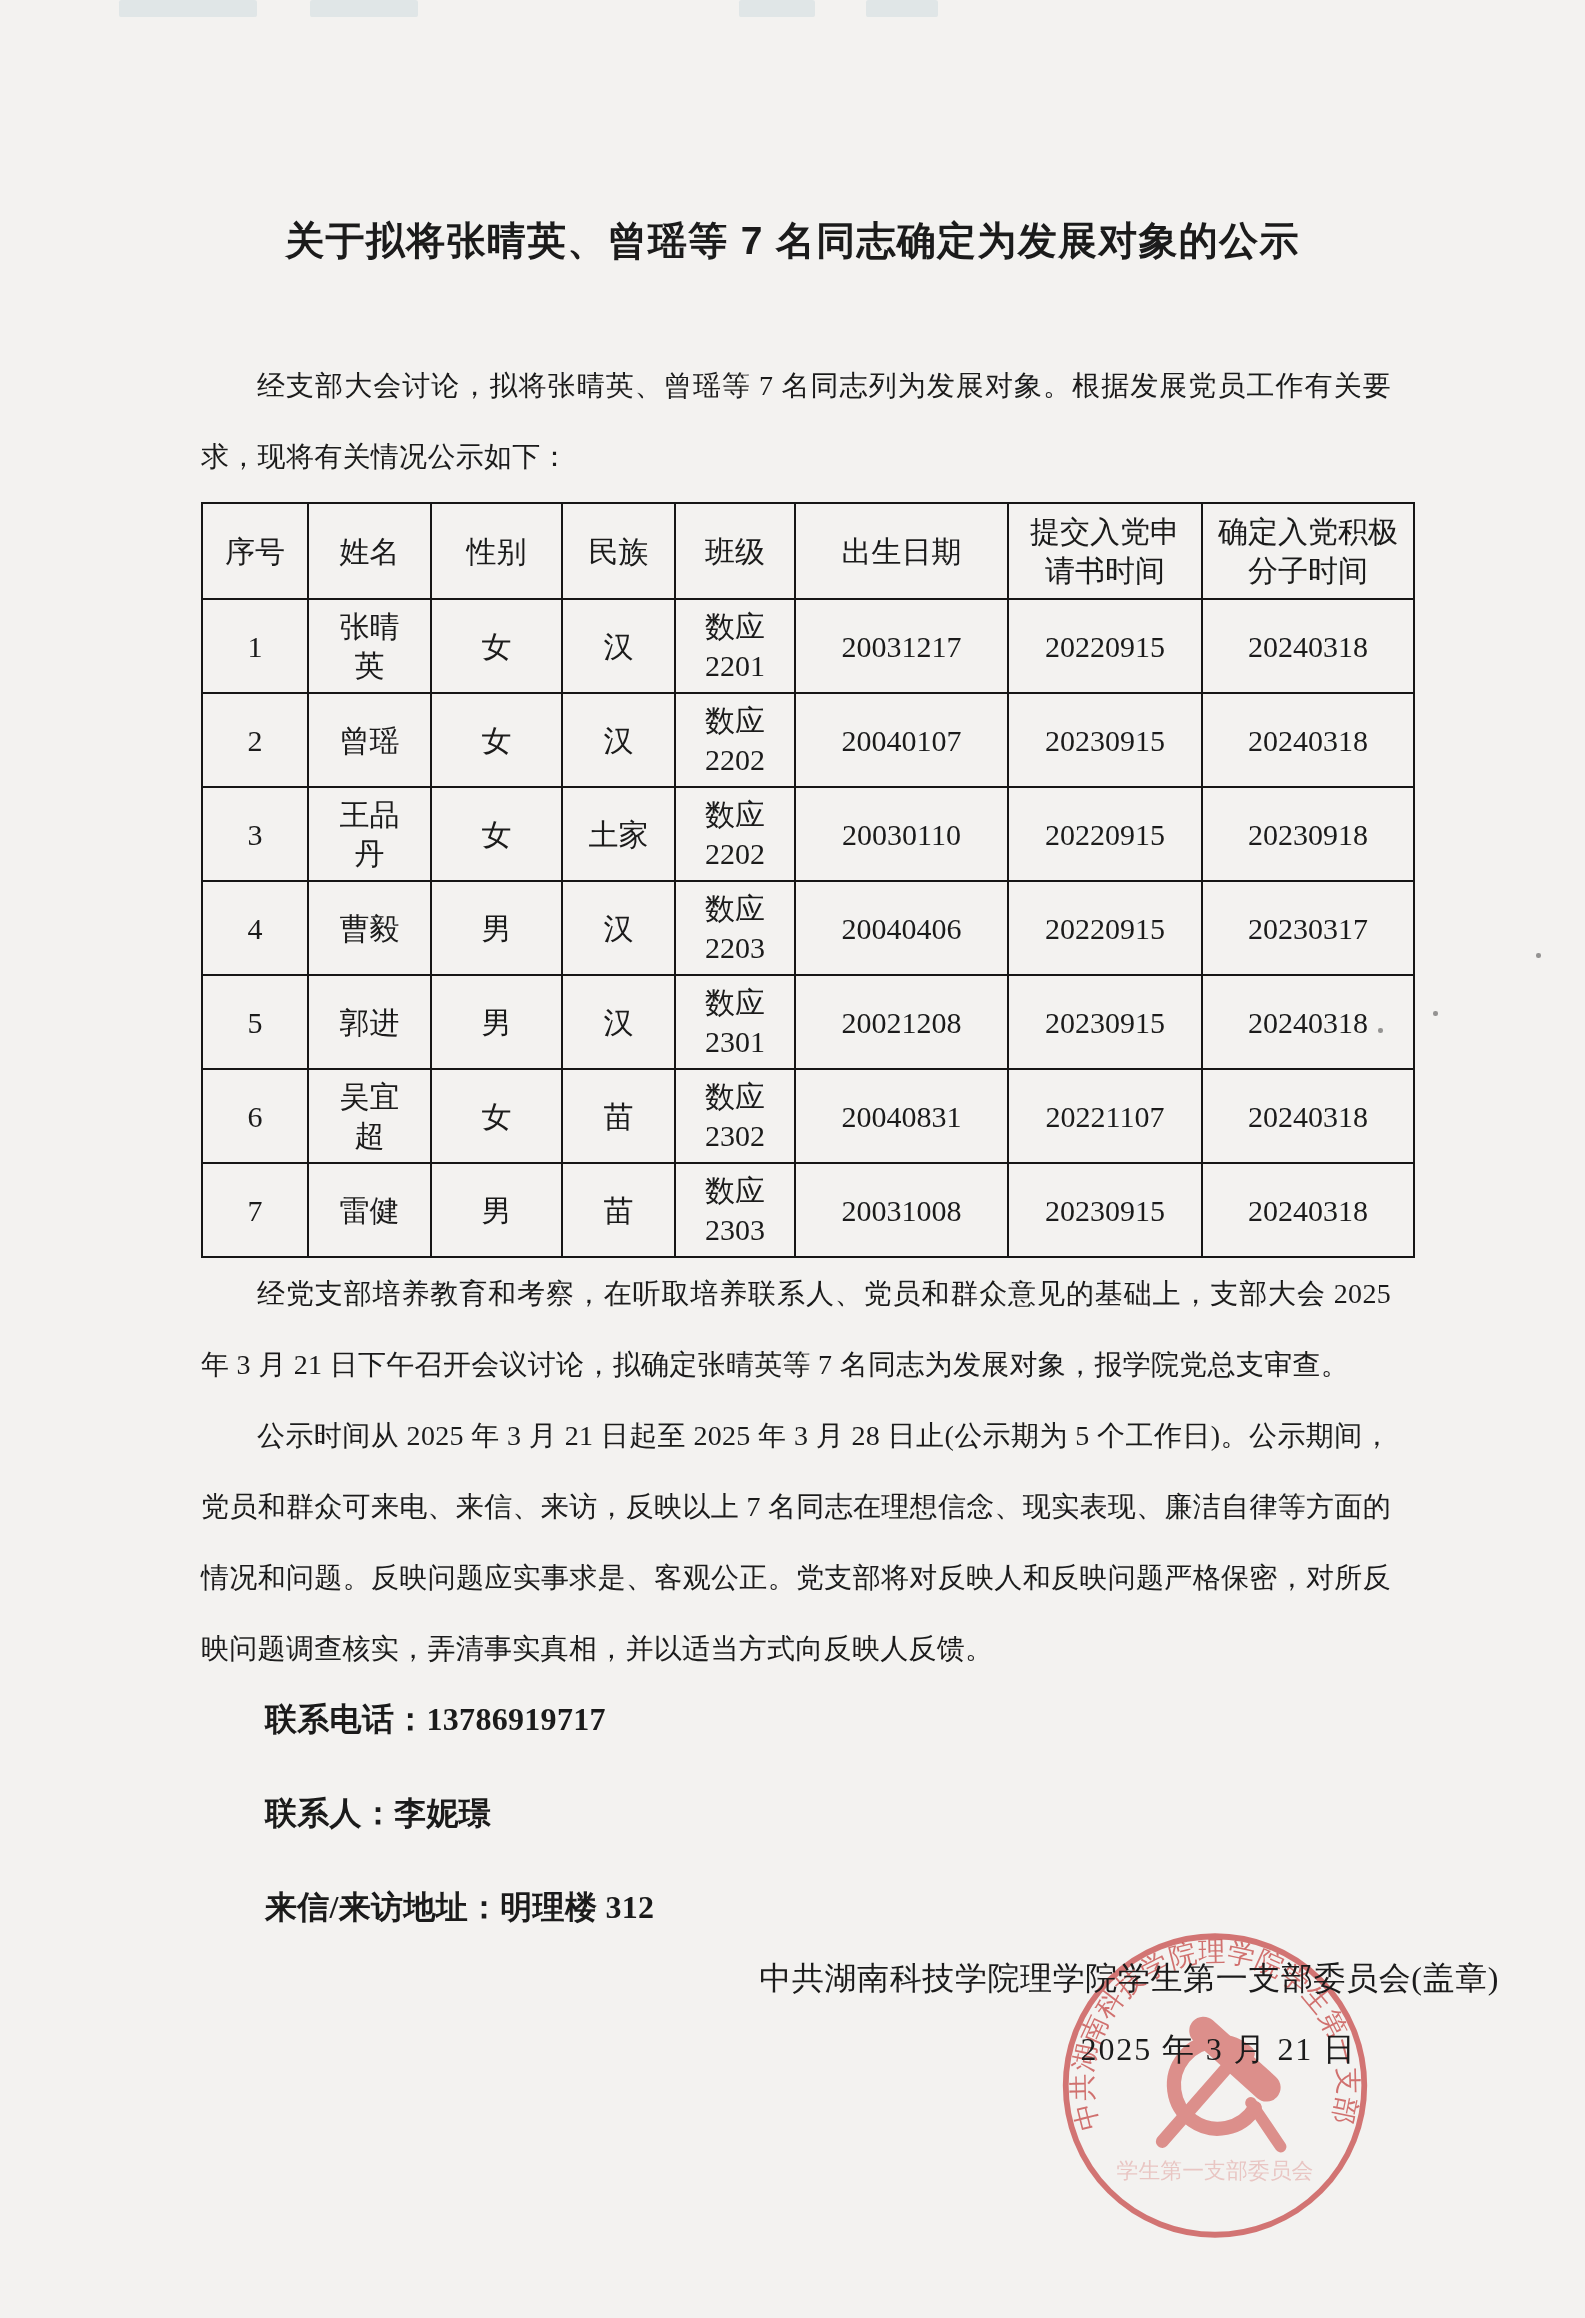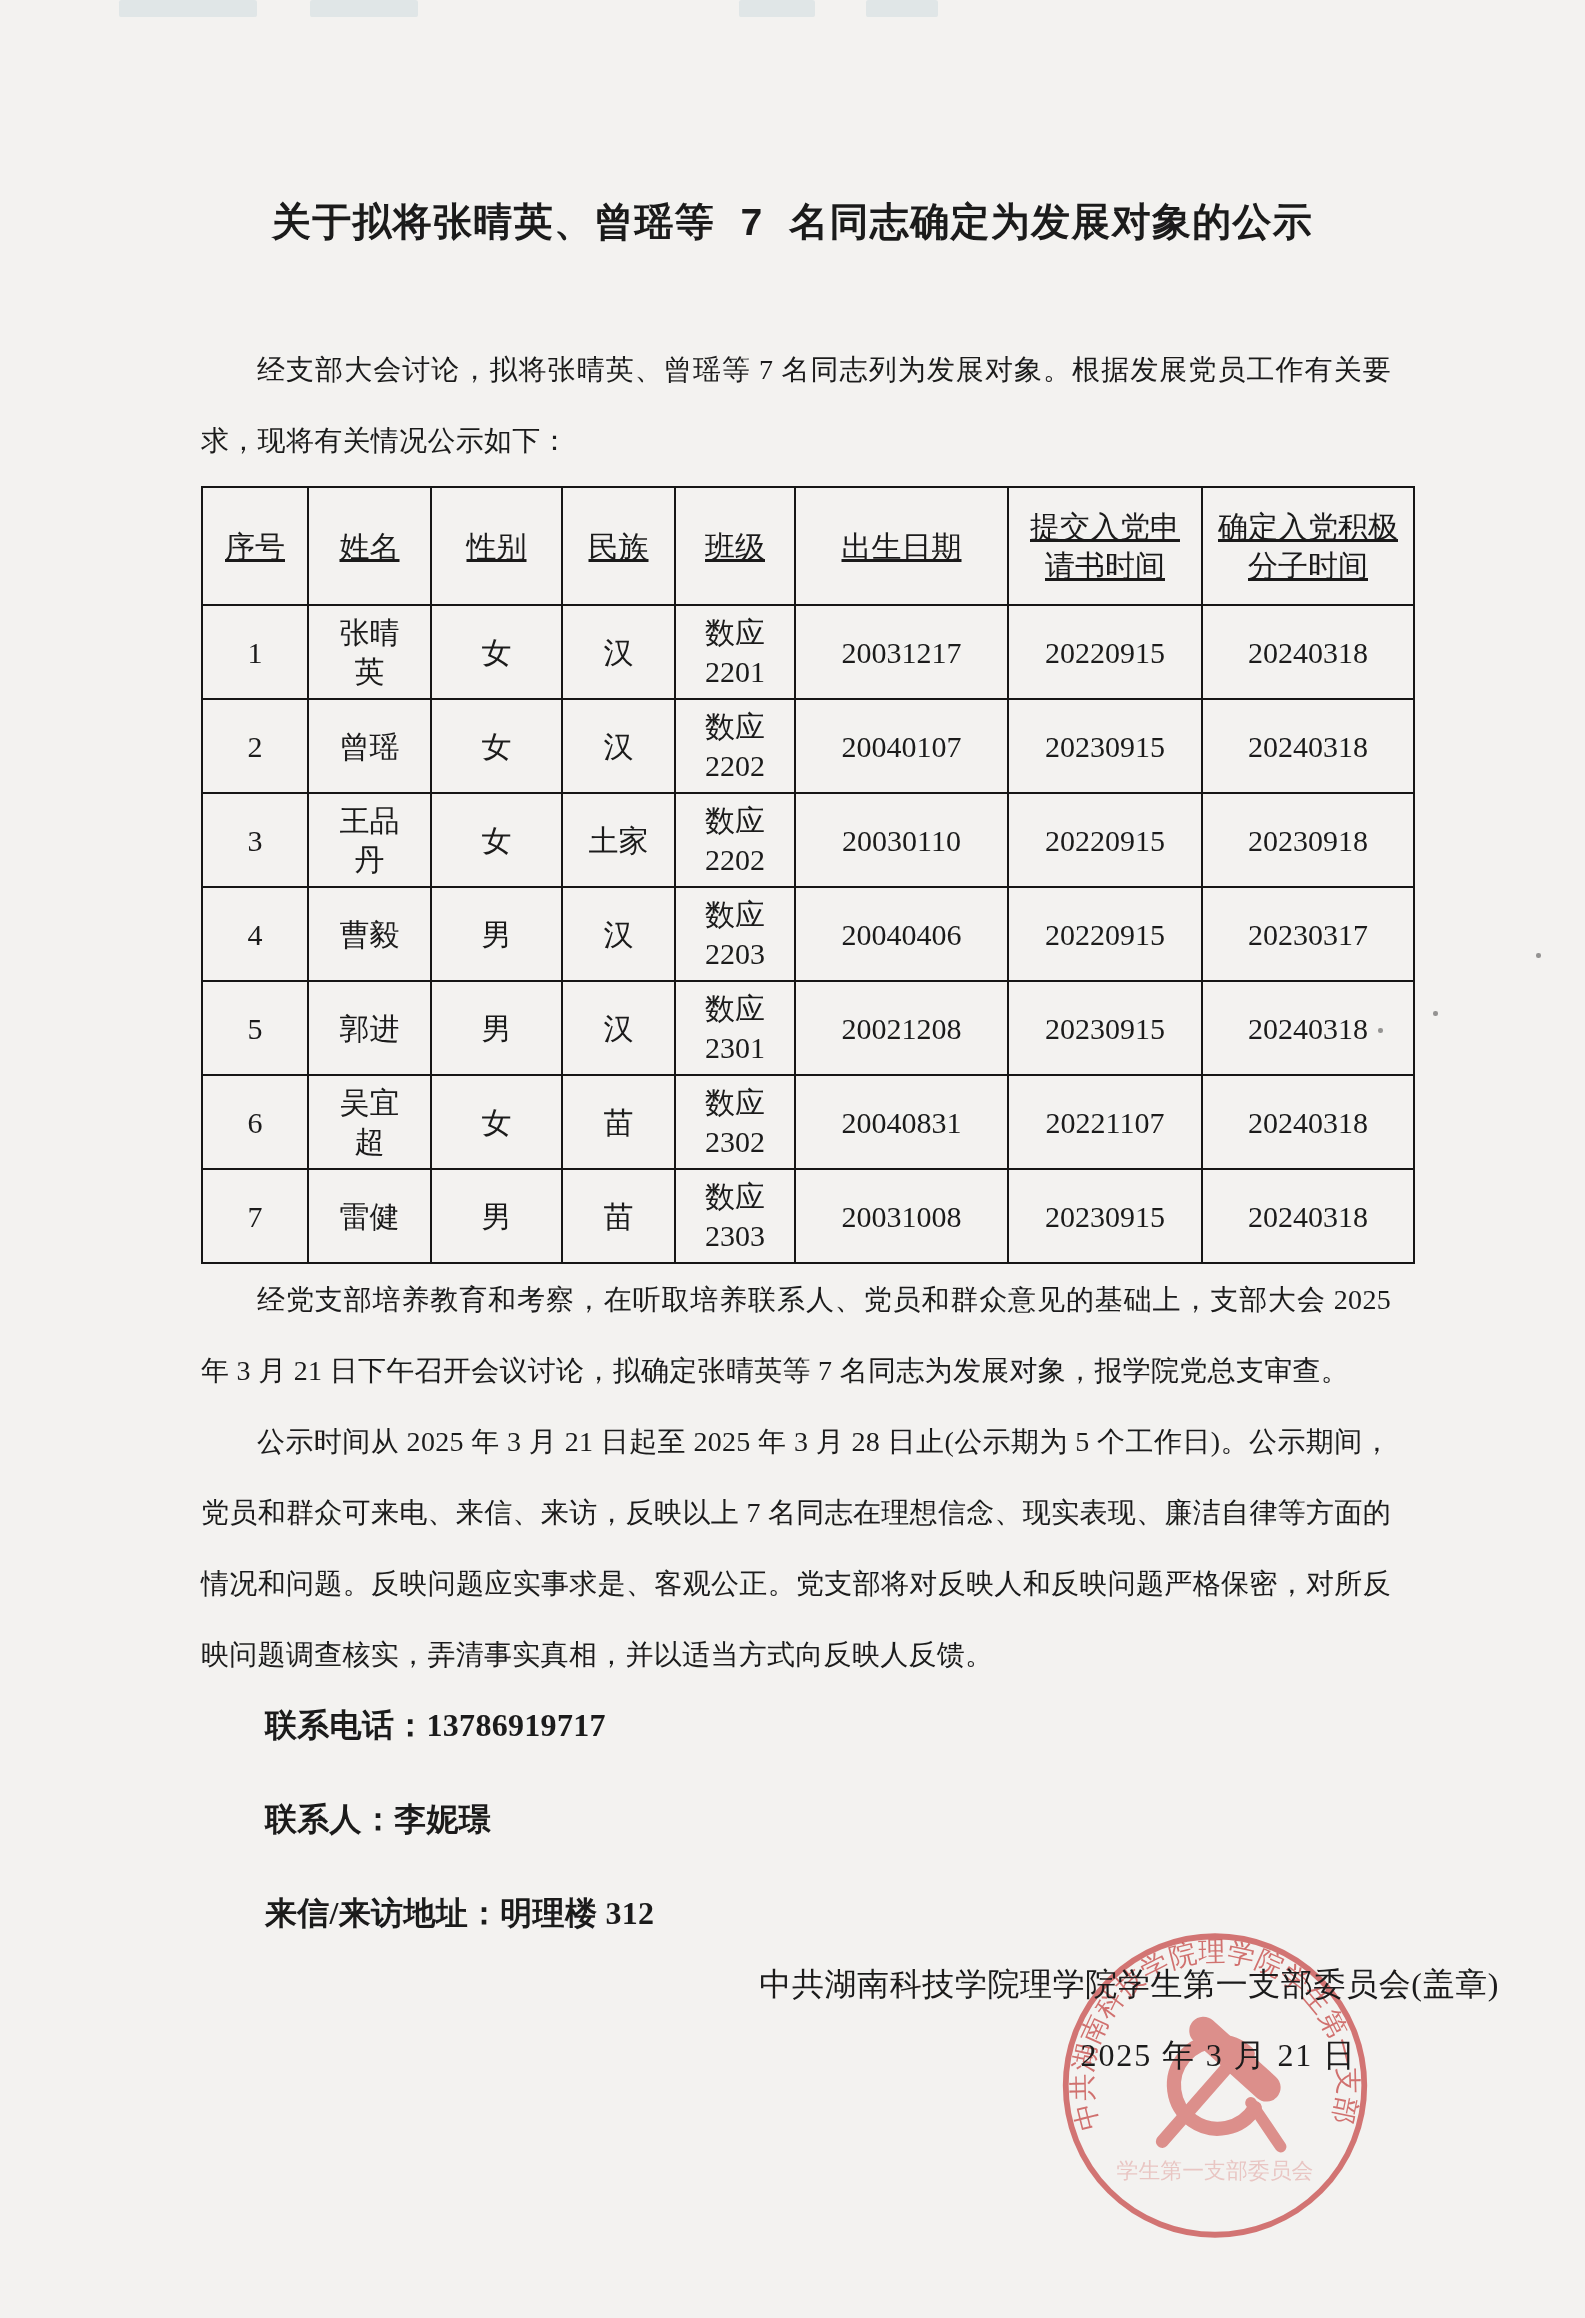--- a/index.html
+++ b/index.html
@@ -31,24 +31,24 @@
     height: 4.5px;
     border-radius: 50%;
     background: rgba(70, 70, 70, 0.55);
     z-index: 0;
   }
   .flow {
     position: relative;
     z-index: 2;
   }
   .doc-title {
-    margin: 0;
+    margin: 16px;
     padding: 193px 103px 0 103px;
     text-align: center;
-    font-family: Liberation Mono, monospace;
+    font-family: Liberation Sans, sans-serif;
     font-weight: bold;
     font-size: 39px;
     line-height: 64px;
     letter-spacing: 1.3px;
   }
   .body-block { margin: 0 194px 0 201px; }
   .para {
     margin: 0;
     font-size: 28px;
     line-height: 71px;
@@ -70,21 +70,21 @@
     border: 2.6px solid #161616;
     text-align: center;
     vertical-align: middle;
     font-weight: normal;
     font-size: 30px;
     line-height: 1.32;
     white-space: pre-line;
     padding: 2.6px 3.9px;
     overflow: hidden;
   }
-  table.roster thead tr { height: 118px; text-decoration: underline; }
+  table.roster thead tr { height: 96px; }
   table.roster tbody tr { height: 94px; }
 
   .contact-line {
     margin: 0;
     font-size: 32px;
     line-height: 71px;
     text-indent: 2em;
     letter-spacing: 0.3px;
     font-weight: bold;
   }

